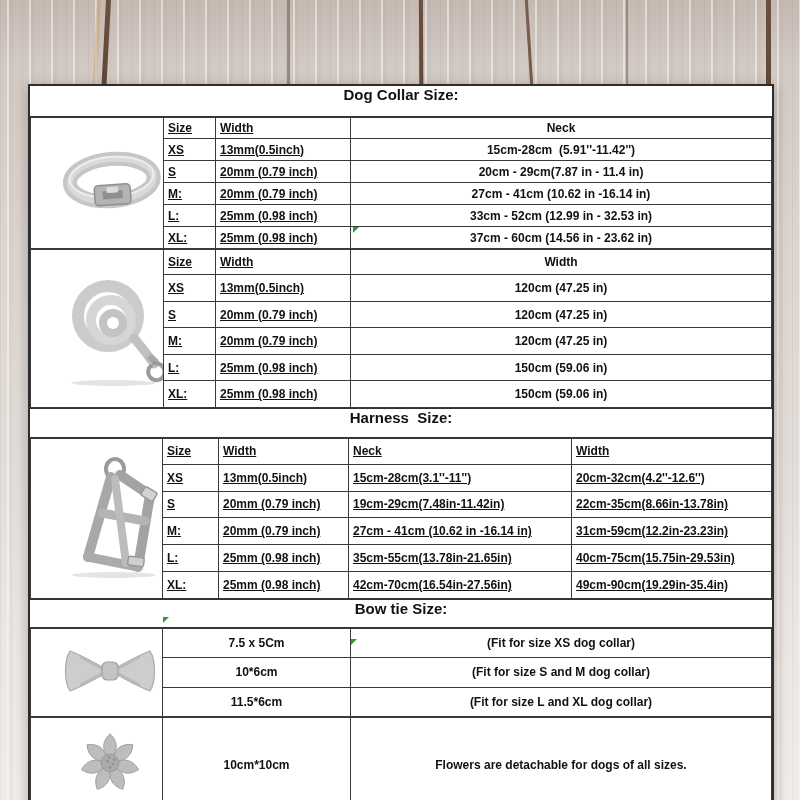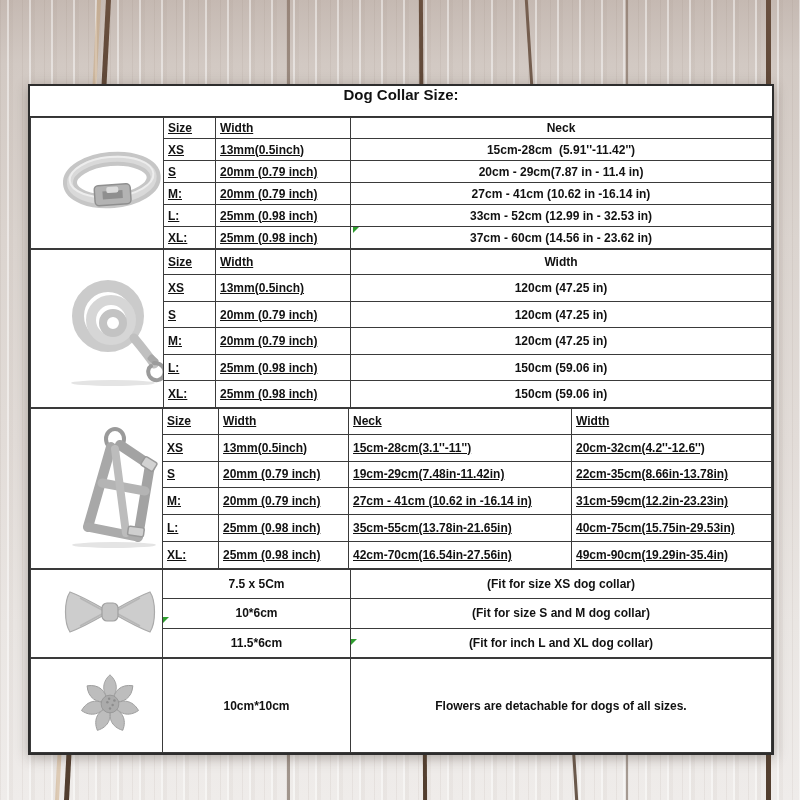--- a/index.html
+++ b/index.html
@@ -148,20 +148,23 @@
       <td class="c">150cm (59.06 in)</td>
     </tr>
     <tr class="row">
       <td class="l">XL:</td>
       <td class="l">25mm (0.98 inch)</td>
       <td class="c">150cm (59.06 in)</td>
     </tr>
   </tbody>
     </table>
 
+  <div class="sec-title bt">
+    <span>Harness  Size:</span>
+  </div>
   <table>
     <colgroup>
         <col style="width:132px">
         <col style="width:56px">
         <col style="width:130px">
         <col style="width:223px">
         <col>
       </colgroup>
     <tbody>
         <tr class="hdr">
@@ -211,20 +214,23 @@
     </tr>
     <tr class="row">
       <td class="l">XL:</td>
       <td class="l">25mm (0.98 inch)</td>
       <td class="l">42cm-70cm(16.54in-27.56in)</td>
       <td class="l">49cm-90cm(19.29in-35.4in)</td>
     </tr>
   </tbody>
     </table>
 
+  <div class="sec-title bt" style="height:27px">
+    <span>Bow tie Size:</span>
+  </div>
   <table>
     <colgroup>
         <col style="width:132px">
         <col style="width:188px">
         <col>
       </colgroup>
     <tbody>
         <tr class="row">
       <td class="imgcell" rowspan="3">
         <svg width="100" height="56" viewBox="0 0 100 56">
@@ -236,21 +242,21 @@
       </td>
       <td class="c">7.5 x 5Cm</td>
       <td class="c">(Fit for size XS dog collar)</td>
     </tr>
     <tr class="row">
       <td class="c">10*6cm</td>
       <td class="c">(Fit for size S and M dog collar)</td>
     </tr>
     <tr class="row">
       <td class="c">11.5*6cm</td>
-      <td class="c">(Fit for inch L and XL dog collar)</td>
+      <td class="c">(Fit for size L and XL dog collar)</td>
     </tr>
   </tbody>
     </table>
 
   <table>
     <colgroup>
         <col style="width:132px">
         <col style="width:188px">
         <col>
       </colgroup>

